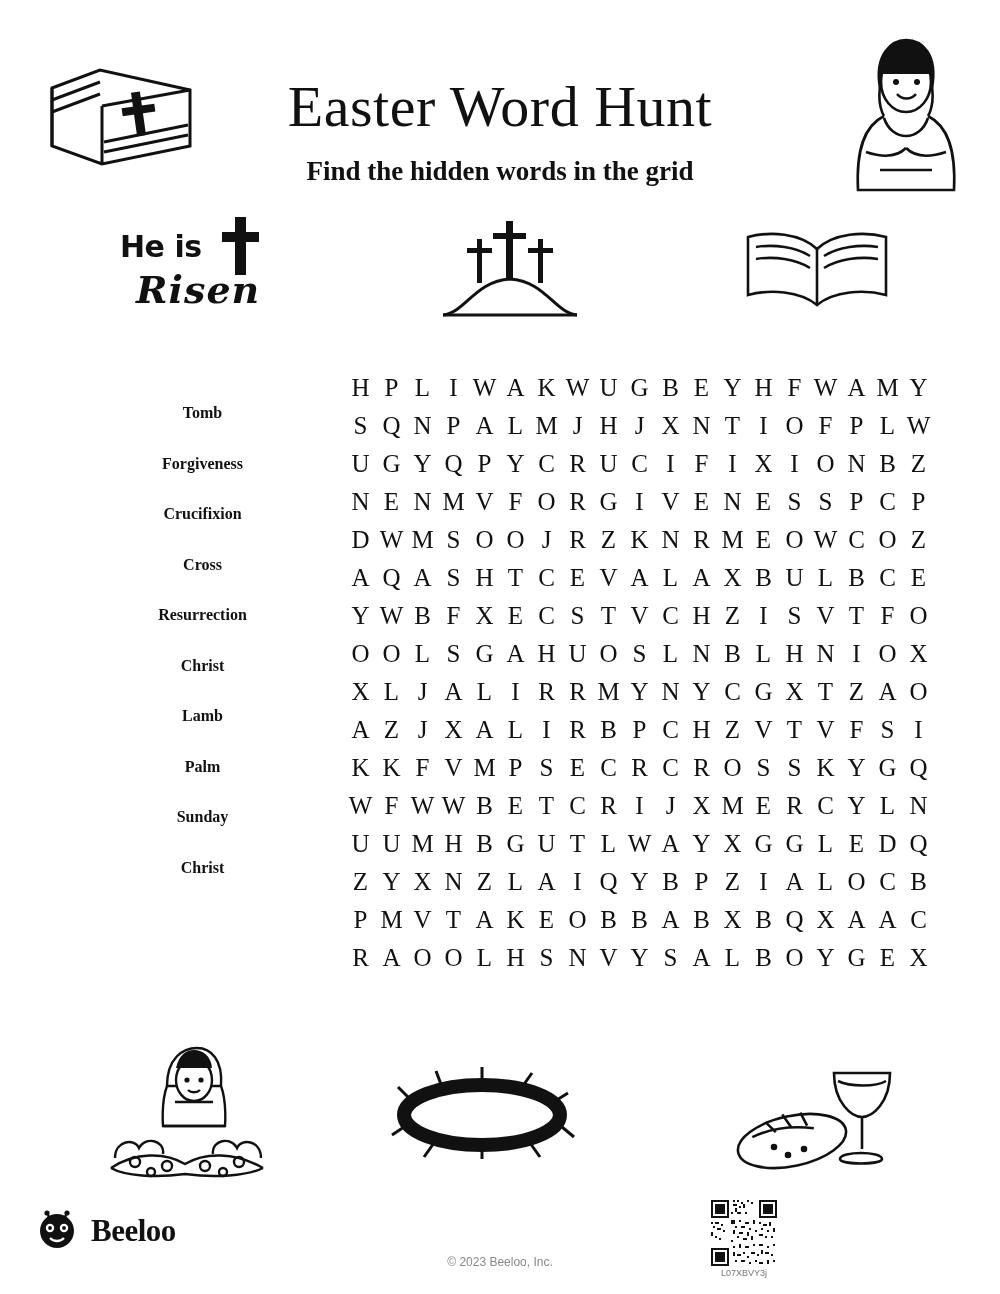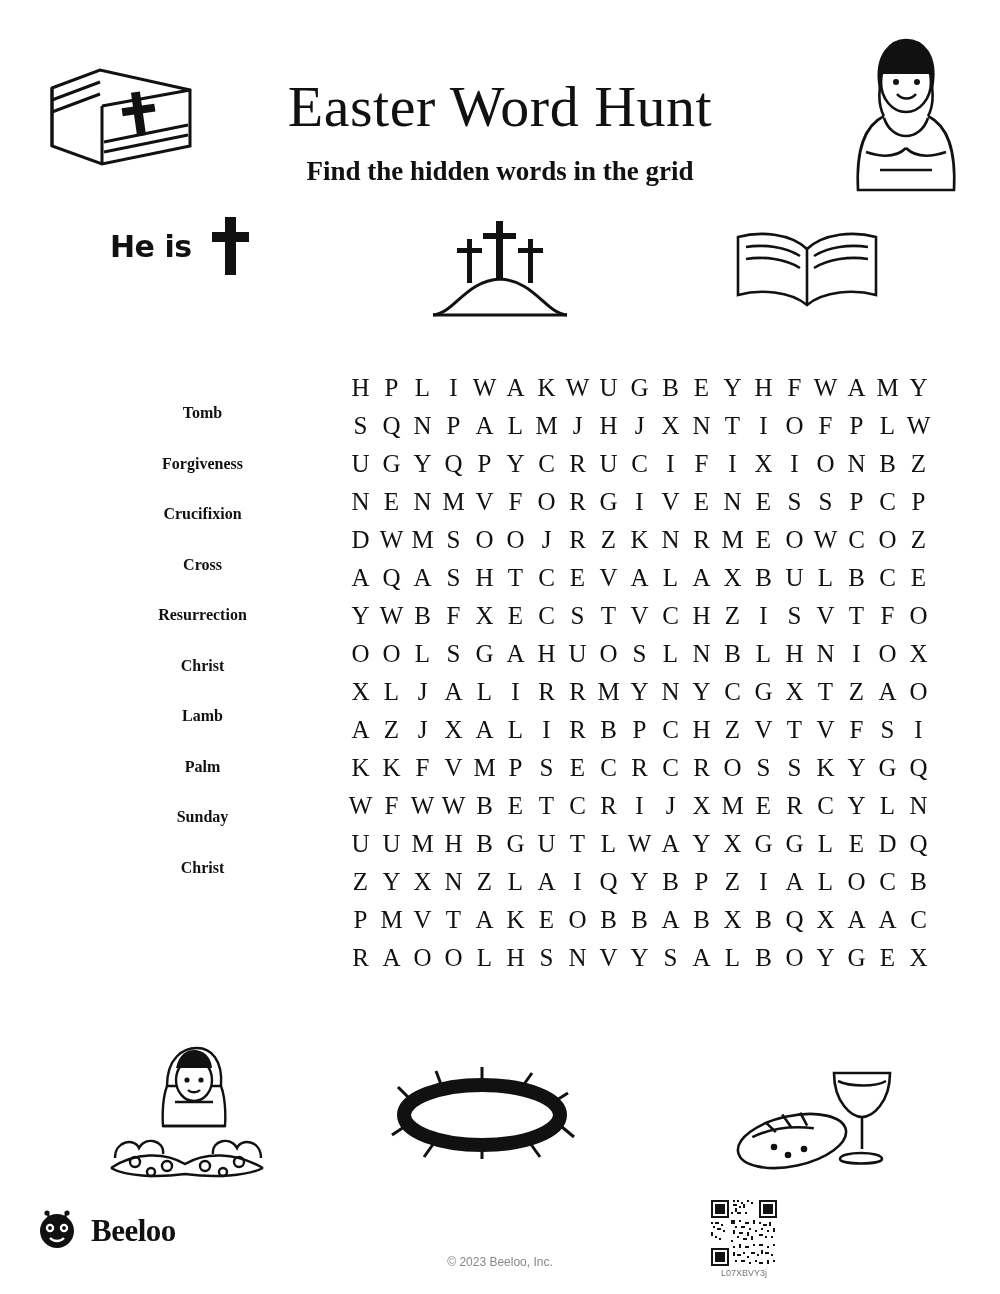--- a/index.html
+++ b/index.html
@@ -57,21 +57,21 @@
     right: 30px;
     top: 0px;
     width: 130px;
     height: 170px;
   }
 
   
   .deco-row {
     position: absolute;
     top: 205px;
-    left: 0;
+    left: 10px;
     width: 828px;
     height: 130px;
   }
   .risen-badge {
     position: absolute;
     left: 100px;
     top: 10px;
     width: 190px;
     height: 110px;
   }
@@ -261,20 +261,21 @@
         <path d="M40 140 L92 140"></path>
       </g>
     </svg>
   </div>
 </div>
 
 <div class="deco-row">
 
   <div class="risen-badge">
     <div class="risen-he">He is</div>
+    <div class="risen-word">Risen</div>
     <div class="risen-cross">
       <svg viewBox="0 0 46 62" width="46" height="62">
         <g fill="#111">
           <rect x="17" y="2" width="11" height="58"></rect>
           <rect x="4" y="17" width="37" height="10"></rect>
         </g>
       </svg>
     </div>
   </div>
 

